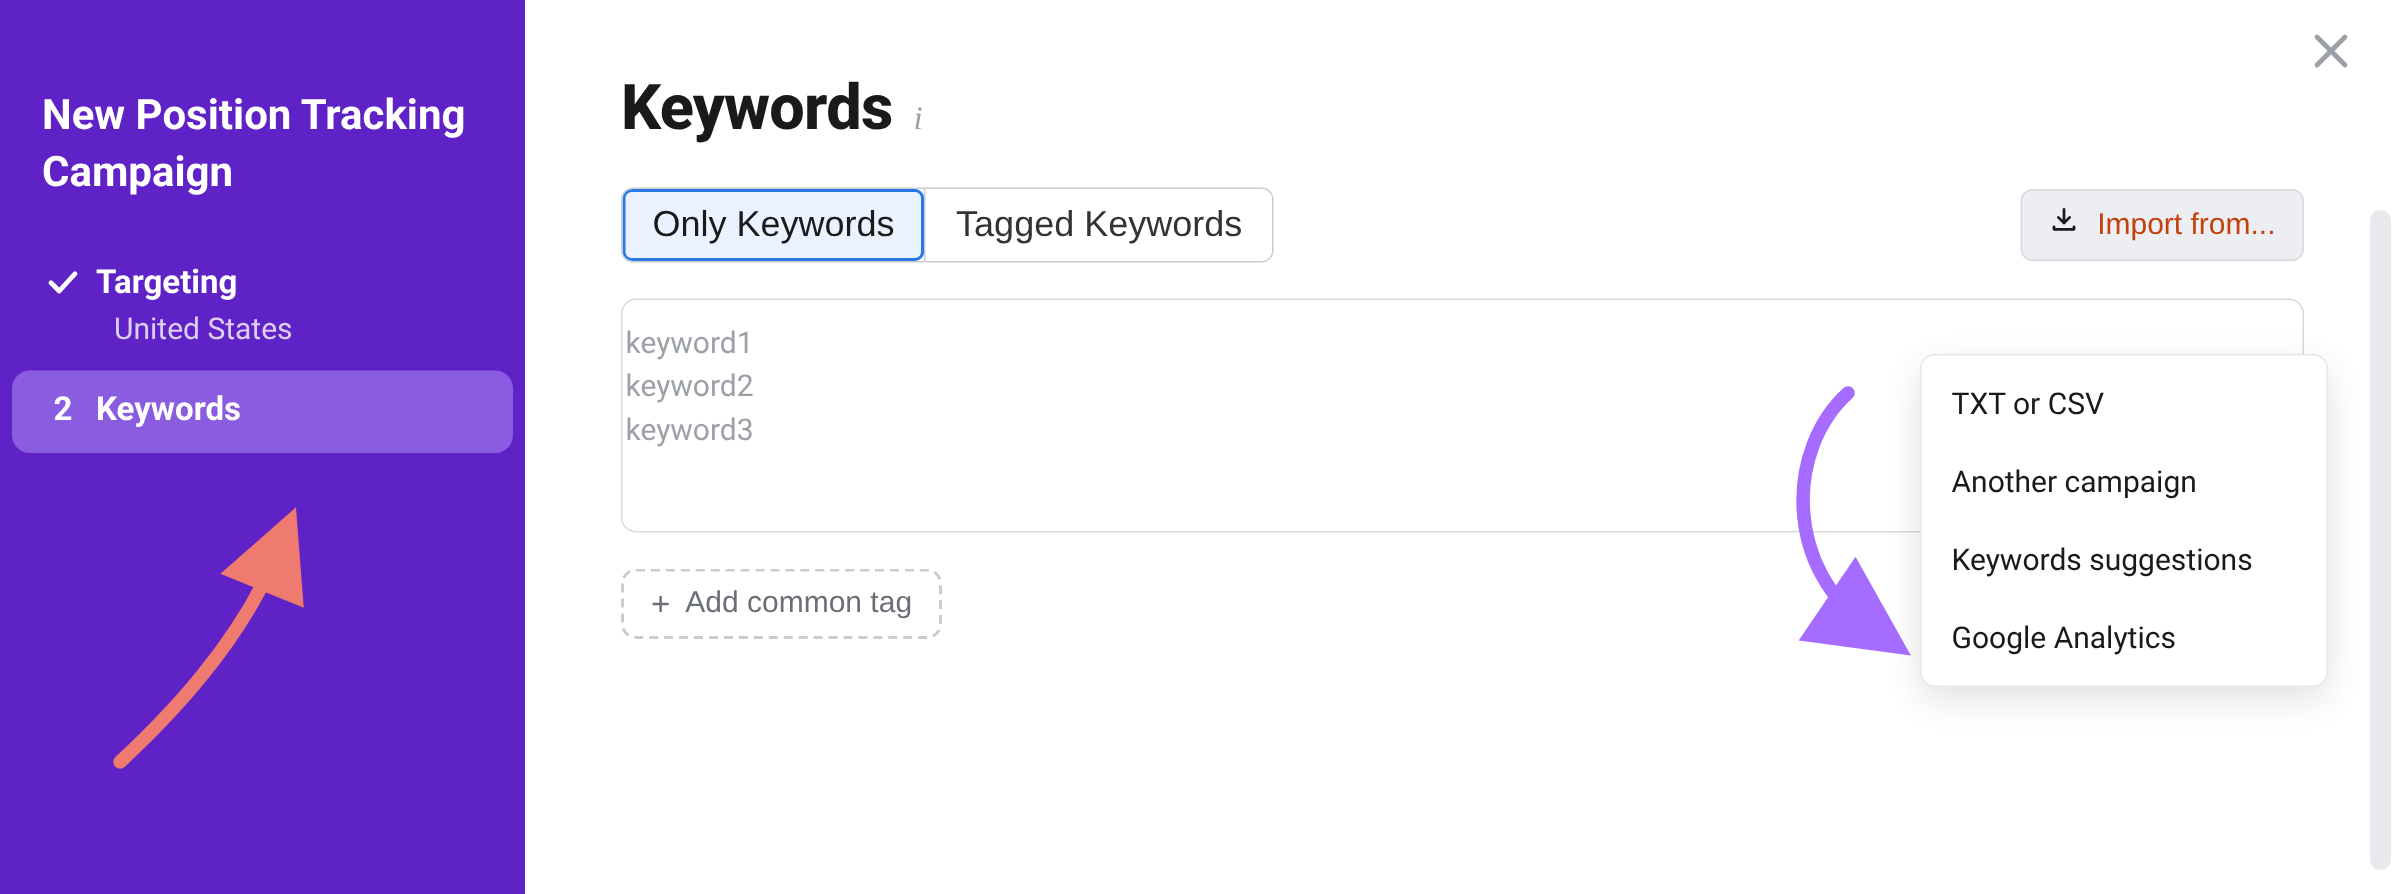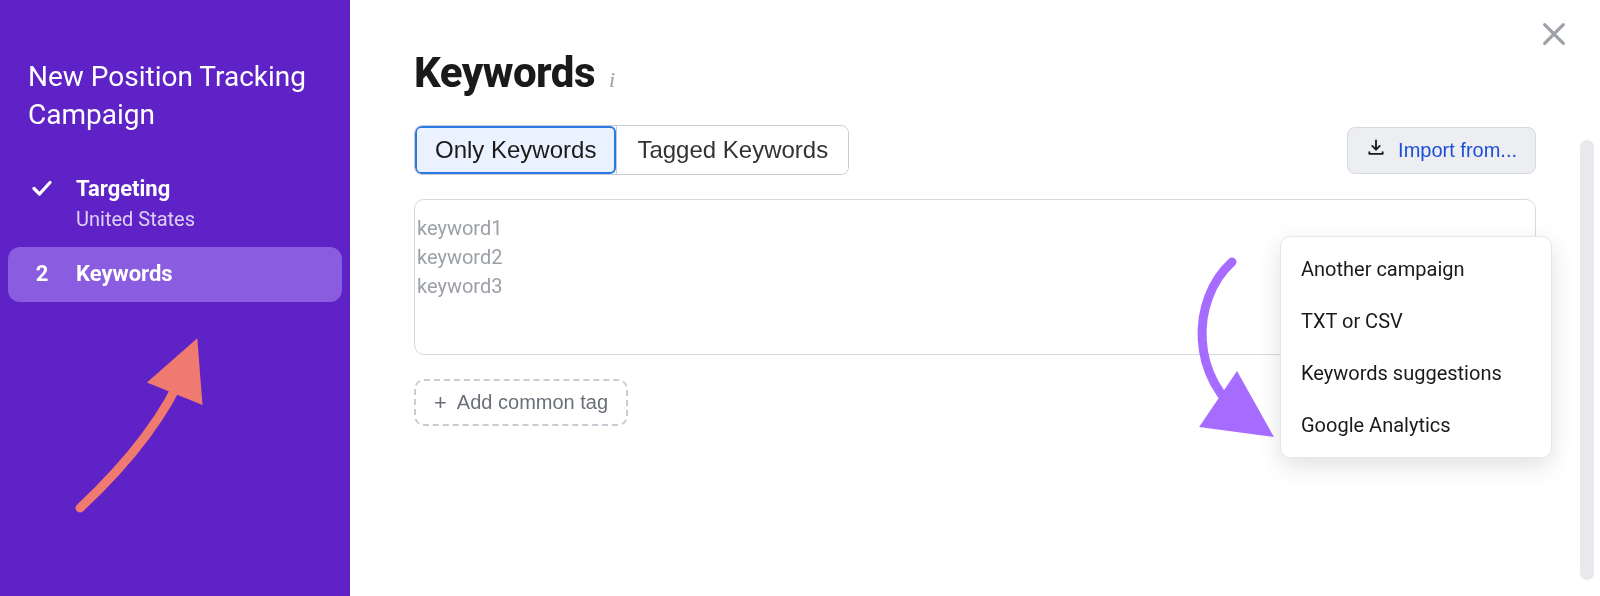--- a/index.html
+++ b/index.html
@@ -18,38 +18,38 @@
   .sidebar {
     position: absolute;
     left: 0; top: 0;
     width: 350px; height: 596px;
     background: #5f22c6;
     color: #fff;
     padding: 58px 0 0 0;
   }
   .sidebar-title {
     font-size: 28px;
-    font-weight: 400;
+    font-weight: 700;
     line-height: 1.35;
     padding: 0 28px 28px 28px;
     color: #fff;
   }
   .step {
     padding: 14px 28px 16px 28px;
   }
   .step.active {
     background: #8a5ce0;
     border-radius: 12px;
     margin: 0 8px;
     padding: 14px 20px 16px 20px;
   }
   .step-top {
     display: flex;
     align-items: center;
-    gap: 20px;
+    gap: 8px;
   }
   .step-marker {
     width: 28px;
     display: flex;
     justify-content: center;
     flex: 0 0 28px;
   }
   .step-num {
     font-size: 22px;
     font-weight: 700;
@@ -141,21 +141,21 @@
   .import-btn {
     display: inline-flex;
     align-items: center;
     gap: 12px;
     background: #eceef1;
     border: 1px solid #d6d9de;
     border-radius: 8px;
     padding: 10px 18px;
     font-size: 20px;
     cursor: pointer;
-    color: #1d4ed8;
+    color: #c2410c;
     text-align: right;
   }
   .import-btn svg { width: 20px; height: 20px; }
 
   .kw-textarea {
     width: 100%;
     height: 156px;
     border: 1px solid #d6d9de;
     border-radius: 10px;
     padding: 14px 2px;
@@ -299,22 +299,22 @@
     <button class="add-tag">
       <span class="plus">+</span>
       <span>Add common tag</span>
     </button>
   </div>
 
 
 </main>
 
 <div class="import-menu">
+  <div class="import-menu-item">TXT or CSV</div>
   <div class="import-menu-item">Another campaign</div>
-  <div class="import-menu-item">TXT or CSV</div>
   <div class="import-menu-item">Keywords suggestions</div>
   <div class="import-menu-item">Google Analytics</div>
 </div>
 
 <div class="scroll-strip"></div>
 
 <svg class="overlay" width="1600" height="596">
   <defs>
     <marker id="arrow-coral" viewBox="0 0 12 12" refX="6" refY="6" markerWidth="8" markerHeight="8" orient="auto-start-reverse">
       <path d="M1 1 L11 6 L1 11 Z" fill="#ef7a6f"></path>

